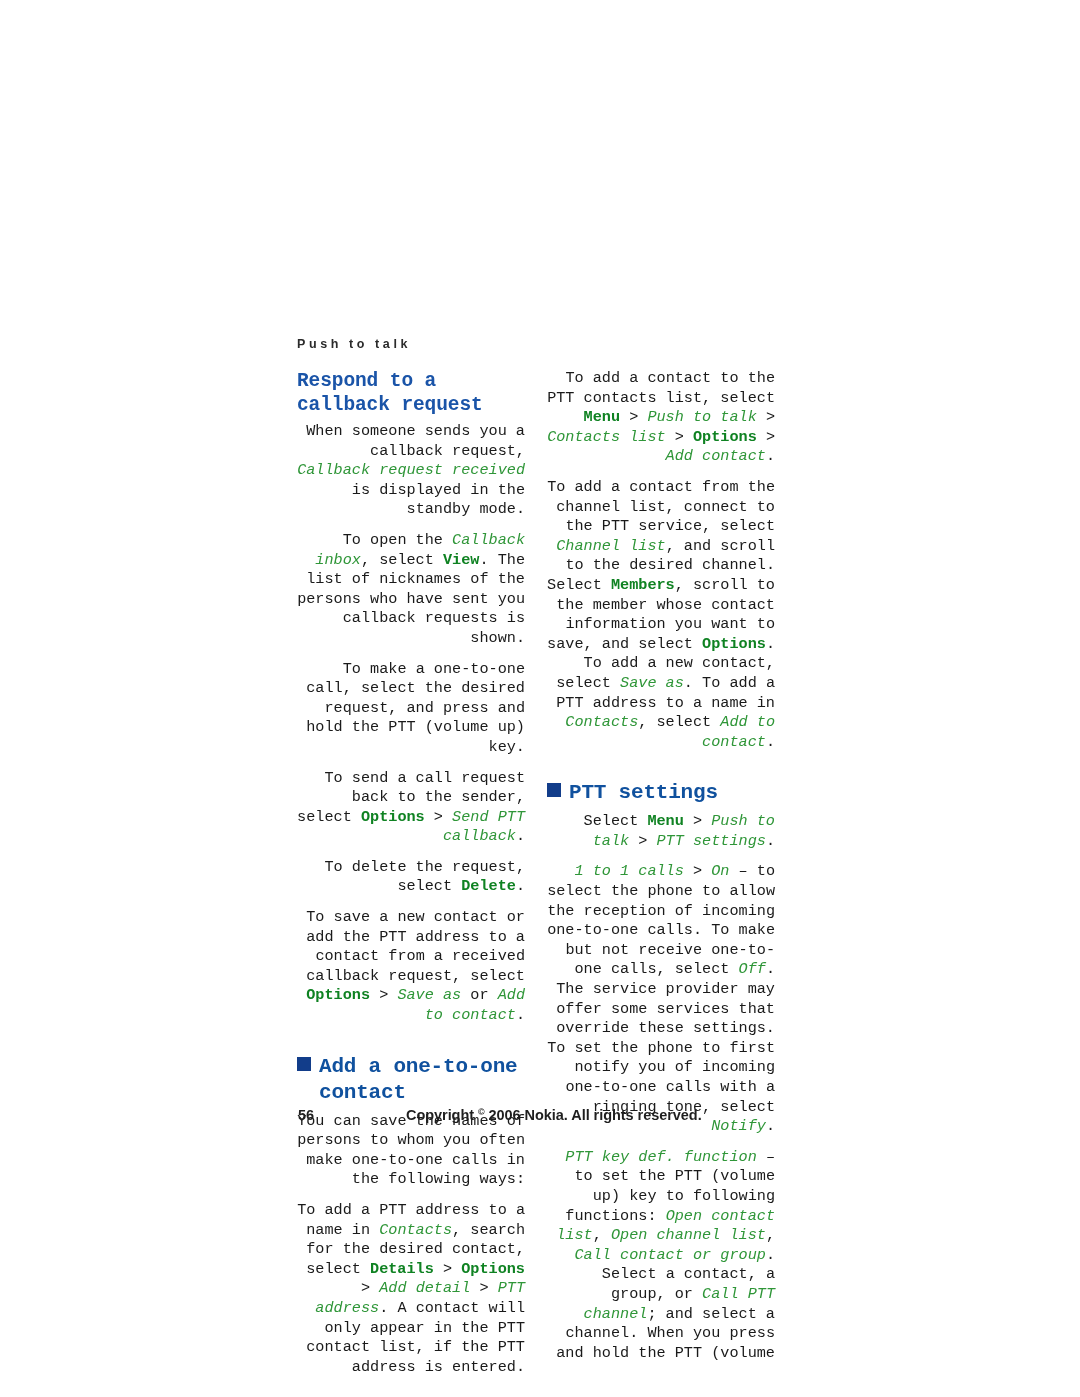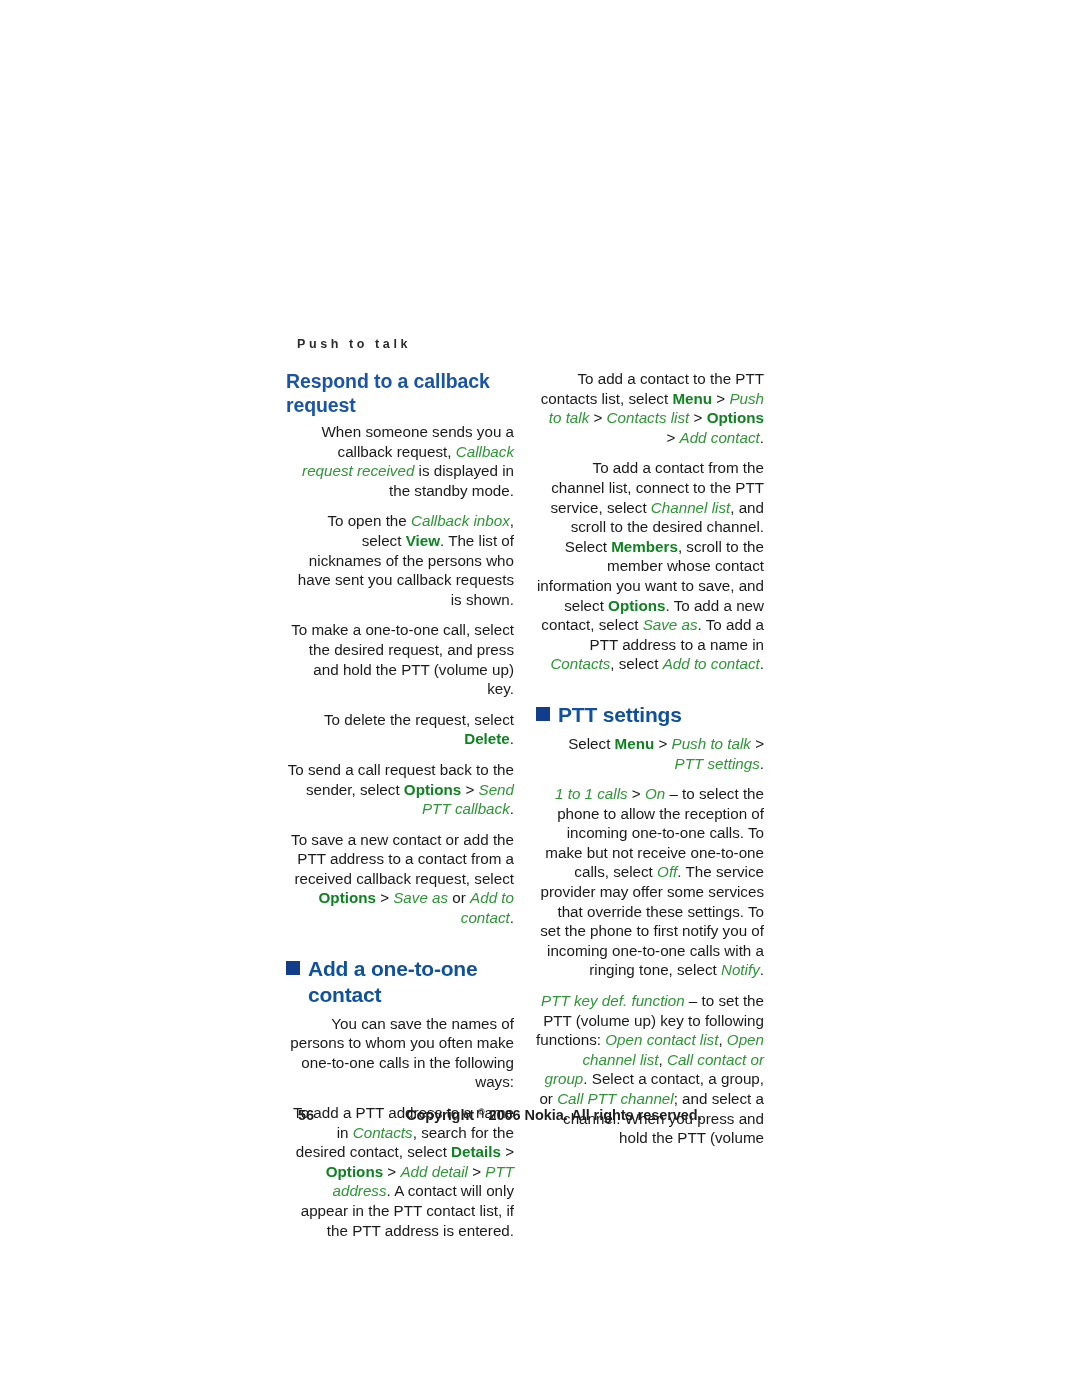--- a/index.html
+++ b/index.html
@@ -32,24 +32,25 @@
     top: 301px;
     font-size: 12.5px;
     font-weight: bold;
     letter-spacing: 3.6px;
     color: #2b2b2b;
   }
 
   
   .columns {
     position: absolute;
-    left: 286px;
+    left: 297px;
     top: 333px;
     width: 483px;
     height: 700px;
+    font-family: Liberation Mono, monospace;
   }
   .col {
     position: absolute;
     top: 0;
     width: 228px;
   }
   .col-left  { left: 0px; }
   .col-right { left: 250px; }
 
   p.para {
@@ -133,23 +134,23 @@
     <div class="col col-left">
 
       <h1 class="h-sub">Respond to a callback request</h1>
 
       <p class="para"><span>When someone sends you a callback request, </span><span class="ui-i">Callback request received</span><span> is displayed in the standby mode.</span></p>
 
       <p class="para"><span>To open the </span><span class="ui-i">Callback inbox</span><span>, select </span><span class="ui-b">View</span><span>. The list of nicknames of the persons who have sent you callback requests is shown.</span></p>
 
       <p class="para">To make a one-to-one call, select the desired request, and press and hold the PTT (volume up) key.</p>
 
+      <p class="para"><span>To send a call request back to the sender, select </span><span class="ui-b">Options</span><span class="gt"> &gt; </span><span class="ui-i">Send PTT callback</span><span>.</span></p>
+
       <p class="para"><span>To delete the request, select </span><span class="ui-b">Delete</span><span>.</span></p>
-
-      <p class="para"><span>To send a call request back to the sender, select </span><span class="ui-b">Options</span><span class="gt"> &gt; </span><span class="ui-i">Send PTT callback</span><span>.</span></p>
 
       <p class="para"><span>To save a new contact or add the PTT address to a contact from a received callback request, select </span><span class="ui-b">Options</span><span class="gt"> &gt; </span><span class="ui-i">Save as</span><span> or </span><span class="ui-i">Add to contact</span><span>.</span></p>
 
       <h2 class="h-main spaced"><span class="sq"></span><span>Add a one-to-one contact</span></h2>
 
       <p class="para">You can save the names of persons to whom you often make one-to-one calls in the following ways:</p>
 
       <p class="para"><span>To add a PTT address to a name in </span><span class="ui-i">Contacts</span><span>, search for the desired contact, select </span><span class="ui-b">Details</span><span class="gt"> &gt; </span><span class="ui-b">Options</span><span class="gt"> &gt; </span><span class="ui-i">Add detail</span><span class="gt"> &gt; </span><span class="ui-i">PTT address</span><span>. A contact will only appear in the PTT contact list, if the PTT address is entered.</span></p>
 
     </div>

